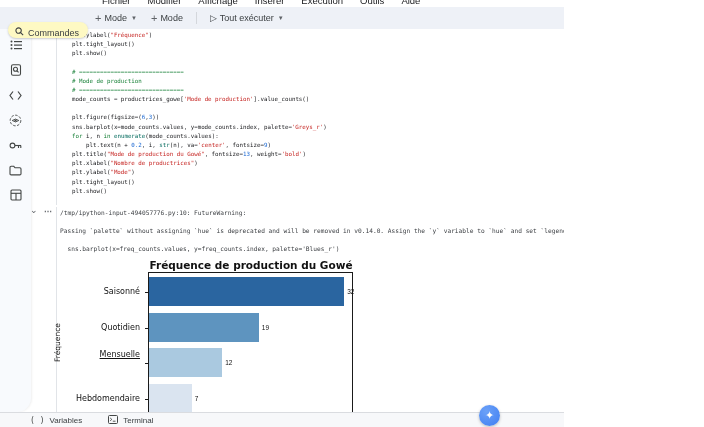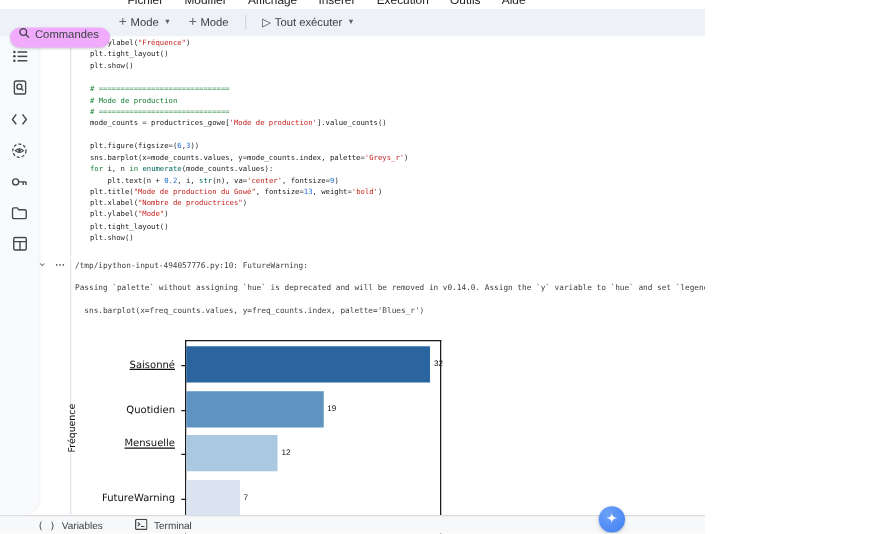--- a/index.html
+++ b/index.html
@@ -9,21 +9,21 @@
 
   
   .menubar { position:absolute; left:0; top:0; width:704px; height:7px; background:#fff; overflow:hidden; z-index:4; }
   .menubar-inner { position:absolute; left:102px; top:-5px; display:flex; gap:17px;
                    font-size:9.5px; color:#202124; white-space:nowrap; }
 
   
   .toolbar { position:absolute; left:0; top:7px; width:704px; height:22px; background:#eef1f7;
              display:flex; align-items:center; padding-left:8px; z-index:3;
              font-size:9px; color:#3c4043; }
-  .cmd-chip { display:flex; align-items:flex-start; gap:4px; background:#f0abfc; border-radius:9px;
+  .cmd-chip { display:flex; align-items:flex-end; gap:4px; background:#fef9c3; border-radius:9px;
               height:16px; padding:0 9px 0 7px; box-shadow:0 1px 2px rgba(60,64,67,.25);margin-top:24px; }
   .tb-btn { display:flex; align-items:center; gap:3px; padding:0 7px; height:16px; cursor:default; }
   .plus { font-size:11px; color:#5f6368; line-height:1; }
   .caret { font-size:6px; color:#5f6368; margin-left:1px; }
   .tb-sep { width:1px; height:12px; background:#d4d7dc; margin:0 6px; }
   .play-gl { font-size:9px; color:#3c4043; }
 
   
   .sidebar { position:absolute; left:0; top:29px; width:31px; height:383px; background:#f8fafd;
              border-radius:0 0 14px 0; box-shadow:1px 0 2px rgba(60,64,67,.08); z-index:2;
@@ -198,36 +198,37 @@
   <div class="out-more">⋯</div>
   <div class="warn-area" id="warn-lines">
       <div class="warn-line">/tmp/ipython-input-494057776.py:10: FutureWarning:</div>
       <div class="warn-line">&nbsp;</div>
       <div class="warn-line">Passing `palette` without assigning `hue` is deprecated and will be removed in v0.14.0. Assign the `y` variable to `hue` and set `legend=False` for the same effect.</div>
       <div class="warn-line">&nbsp;</div>
       <div class="warn-line">  sns.barplot(x=freq_counts.values, y=freq_counts.index, palette='Blues_r')</div>
     </div>
 
   <div class="chart">
+    <div class="chart-title">Fréquence de production du Gowé</div>
     <div class="chart-ylabel">Fréquence</div>
     <div class="plot" id="plot">
         <div class="bar" style="top: 4px; width: 195.238px; height: 29px; background: rgb(42, 101, 160);"></div>
-        <div class="cat-label" style="top: 13.5px; text-decoration: underline;">Saisonné</div>
+        <div class="cat-label" style="top: 13.5px;">Saisonné</div>
         <div class="tick" style="top: 18.5px;"></div>
         <div class="val-label" style="left: 198.238px; top: 14.5px;">32</div>
         <div class="bar" style="top: 40px; width: 109.821px; height: 29px; background: rgb(94, 148, 191);"></div>
         <div class="cat-label" style="top: 49.5px;">Quotidien</div>
         <div class="tick" style="top: 54.5px;"></div>
         <div class="val-label" style="left: 112.821px; top: 50.5px;">19</div>
         <div class="bar" style="top: 75px; width: 73.2143px; height: 29px; background: rgb(170, 201, 224);"></div>
         <div class="cat-label" style="top: 77px; text-decoration: underline;">Mensuelle</div>
         <div class="tick" style="top: 89.5px;"></div>
         <div class="val-label" style="left: 76.2143px; top: 85.5px;">12</div>
         <div class="bar" style="top: 111px; width: 42.7083px; height: 29px; background: rgb(218, 228, 240);"></div>
-        <div class="cat-label" style="top: 120.5px;">FutureWarning</div>
+        <div class="cat-label" style="top: 120.5px;">Hebdomendaire</div>
         <div class="tick" style="top: 125.5px;"></div>
         <div class="val-label" style="left: 45.7083px; top: 121.5px;">7</div>
       </div>
   </div>
 
   <div class="statusbar">
     <div class="sb-item">
       <span class="braces-gl">( )</span>
       <span>Variables</span>
     </div>

